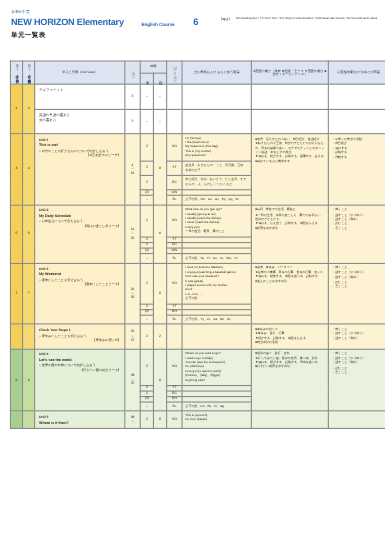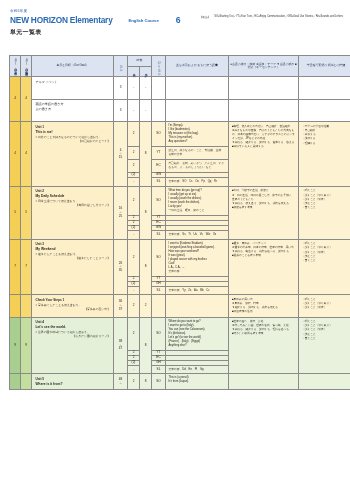--- a/index.html
+++ b/index.html
@@ -8,21 +8,21 @@
     background:#ffffff;
     font-family:"Liberation Sans","DejaVu Sans",sans-serif;
     color:#231f20;
     -webkit-font-smoothing:none;
   }
   .page{position:relative;width:350px;height:496px;box-sizing:border-box;padding:6px 7px 0 9px;}
 
   
   .hdr{position:relative;height:42px;}
   .year{font-size:3.6px;color:#2f5fa8;letter-spacing:.2px;margin:3px 0 2px 1px;}
-  .titleline{display:flex;align-items:center;gap:16px;margin-left:1px;}
+  .titleline{display:flex;align-items:flex-end;gap:16px;margin-left:1px;}
   .t-main{font-size:8.3px;font-weight:bold;color:#2a6ab5;letter-spacing:-.2px;}
   .t-sub{font-size:4.3px;font-weight:bold;color:#2a6ab5;letter-spacing:-.1px;}
   .t-num{font-size:8.6px;font-weight:bold;color:#2a6ab5;margin-left:1px;}
   .t-list{font-size:6px;font-weight:bold;color:#231f20;margin:3px 0 0 1px;letter-spacing:.3px;}
 
   .note{position:absolute;right:0;top:6px;display:flex;gap:4px;align-items:flex-start;}
   .note-lab{font-size:2.7px;color:#333;white-space:nowrap;}
   .note-txt{font-size:2.6px;color:#333;line-height:1.45;max-width:150px;}
 
   

